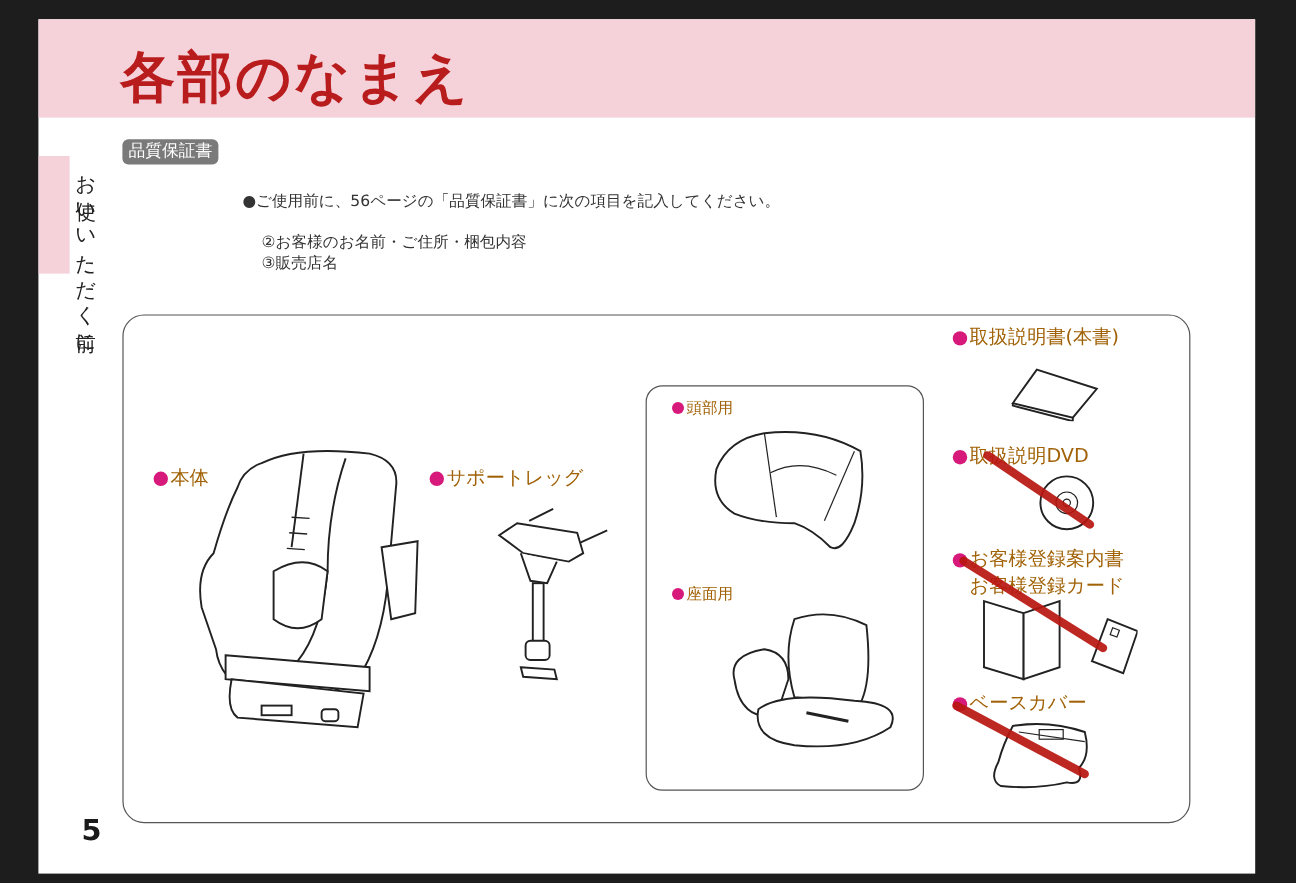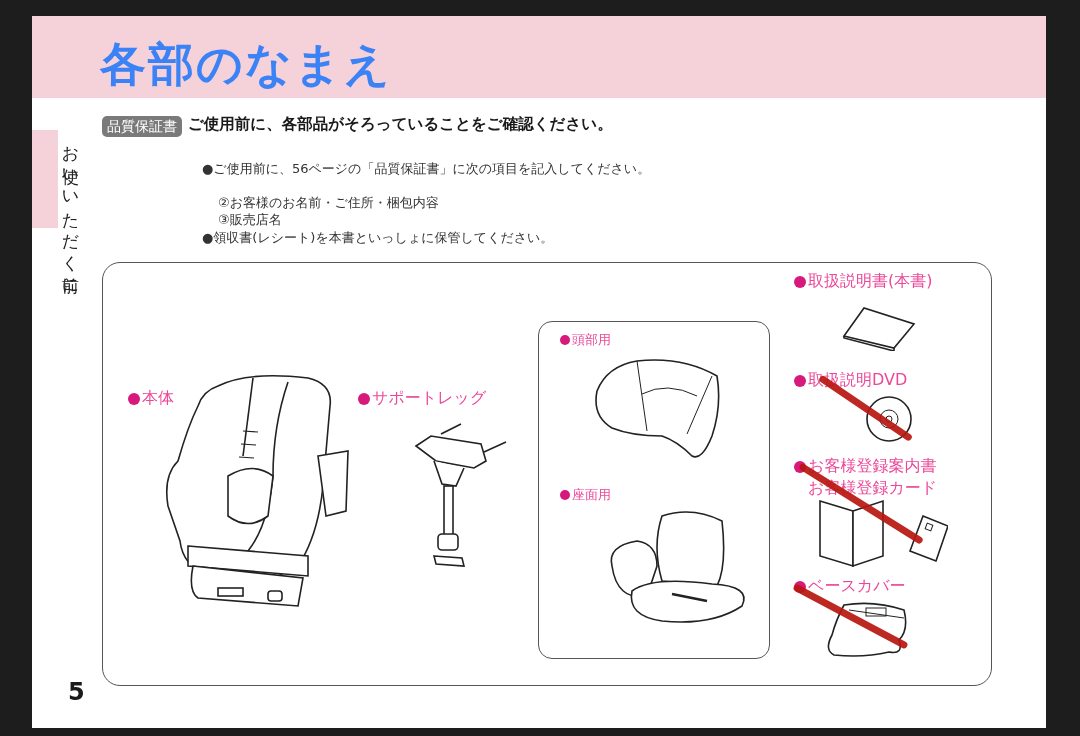--- a/index.html
+++ b/index.html
@@ -1,36 +1,36 @@
 <!DOCTYPE html>
 <html><head>
 <meta charset="utf-8">
 <style>
   * { box-sizing: border-box; margin: 0; padding: 0; }
   html, body { width: 1080px; height: 736px; overflow: hidden; background: #1d1d1d; }
   body { position: relative; font-family: "DejaVu Sans", "Liberation Sans", sans-serif; color: #1a1a1a; }
 
   .page { position: absolute; left: 32px; top: 16px; width: 1014px; height: 712px; background: #ffffff; overflow: hidden; }
   .header-band { position: absolute; left: 0; top: 0; width: 1014px; height: 82px; background: #f5d1da; }
-  .page-title { position: absolute; left: 68px; top: 20px; font-size: 46px; font-weight: bold; letter-spacing: 2px; color: #3b82f6; line-height: 56px; }
+  .page-title { position: absolute; left: 68px; top: 20px; font-size: 46px; font-weight: bold; letter-spacing: 2px; color: #b91c1c; line-height: 56px; }
 
   .side-tab-pink { position: absolute; left: 0; top: 114px; width: 26px; height: 98px; background: #f5d1da; }
   .side-tab-text { position: absolute; left: 26px; top: 118px; width: 26px; writing-mode: vertical-rl; font-size: 17px; line-height: 26px; letter-spacing: 2px; color: #222; }
   .page-number { position: absolute; left: 36px; top: 662px; font-size: 24px; font-weight: bold; color: #1a1a1a; }
 
   .pkg-badge { position: absolute; left: 70px; top: 100px; height: 21px; padding: 0 5px; background: #7a7a7a; color: #fff; border-radius: 5px; font-size: 14px; line-height: 21px; }
   .intro-line1 { position: absolute; left: 156px; top: 98px; font-size: 15.5px; font-weight: bold; white-space: nowrap; }
   .intro-line2 { position: absolute; left: 156px; top: 120px; font-size: 13.5px; font-weight: bold; white-space: nowrap; }
   .note { position: absolute; left: 170px; font-size: 13px; line-height: 17px; color: #333; white-space: nowrap; text-align: right; }
   .note.sub { left: 186px; }
 
   .box { position: absolute; left: 70px; top: 246px; width: 890px; height: 424px; border: 1.5px solid #555; border-radius: 18px; }
   .inner-box { position: absolute; left: 506px; top: 305px; width: 232px; height: 338px; border: 1.5px solid #555; border-radius: 14px; }
 
-  .label { position: absolute; font-size: 16px; white-space: nowrap; color: #ec4899; display: flex; align-items: center; }
+  .label { position: absolute; font-size: 16px; white-space: nowrap; color: #a16207; display: flex; align-items: center; }
   .label.small { font-size: 13px; }
   .dot { display: inline-block; width: 12px; height: 12px; border-radius: 50%; background: #d6197a; margin-right: 2px; flex: none; }
   .label.small .dot { width: 10px; height: 10px; }
 
   .illus { position: absolute; }
   .illus svg { display: block; }
 
   .strike { position: absolute; height: 7px; background: #b8160f; border-radius: 4px; transform-origin: left center; opacity: 0.92; }
 </style>
 </head>
@@ -38,26 +38,24 @@
 
 <div class="page">
   <div class="header-band"></div>
   <div class="page-title">各部のなまえ</div>
 
   <div class="side-tab-pink"></div>
   <div class="side-tab-text">お使いいただく前に</div>
   <div class="page-number">5</div>
 
   <div class="pkg-badge">品質保証書</div>
-  <div class="intro-line1">ご使用前に、各部品がそろっていることをご確認ください。</div>
 
   <div class="note" style="top:144px">●ご使用前に、56ページの「品質保証書」に次の項目を記入してください。</div>
   <div class="note sub" style="top:178px">②お客様のお名前・ご住所・梱包内容</div>
   <div class="note sub" style="top:195px">③販売店名</div>
-  <div class="note" style="top:213px">●領収書(レシート)を本書といっしょに保管してください。</div>
 
   <div class="box"></div>
   <div class="inner-box"></div>
 
   <div class="label" style="left:96px; top:372px">
     <span class="dot"></span>
       <span>本体</span>
   </div>
   <div class="label" style="left:326px; top:372px">
     <span class="dot"></span>

